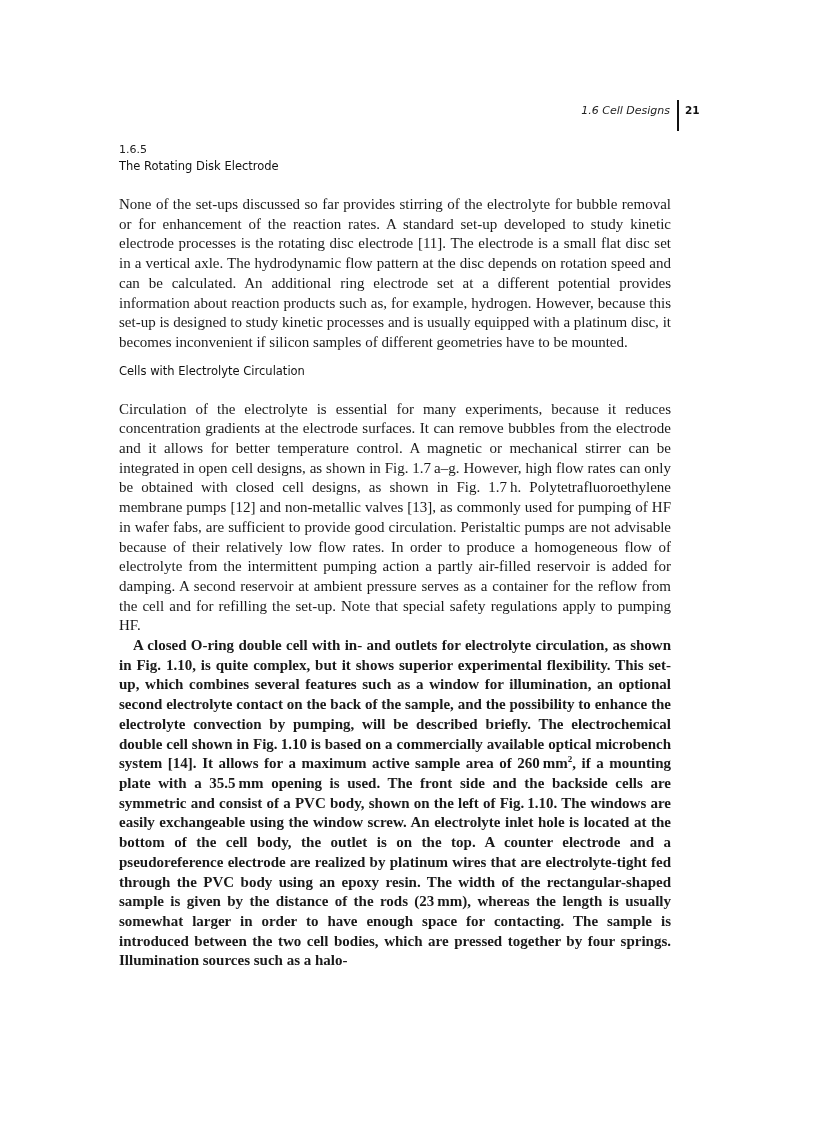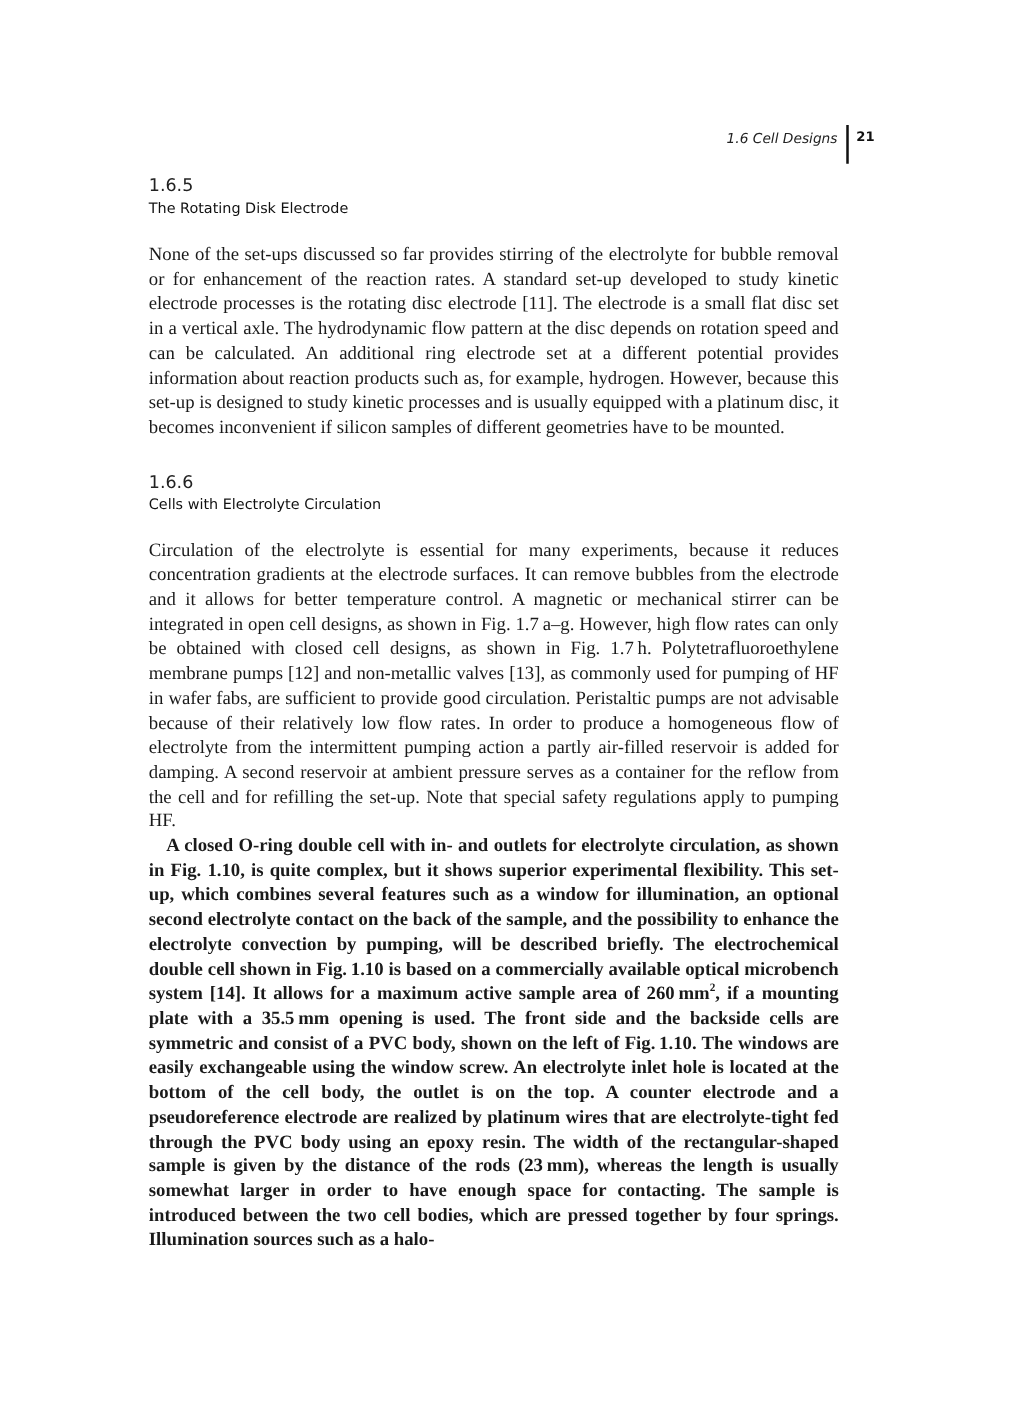--- a/index.html
+++ b/index.html
@@ -15,52 +15,51 @@
       position: absolute; left: 677px; top: 0; width: 2px; height: 31px; background: #111;
     }
     .rh-page {
       position: absolute; left: 685px; top: 4px;
       font-family: "DejaVu Sans", sans-serif; font-weight: bold; font-size: 10.5px; color: #111; text-align: center;
     }
     .content {
       position: absolute; left: 119px; top: 141px; width: 552px;
     }
     .sec-num {
-      font-family: "DejaVu Sans", sans-serif; font-size: 14px; color: #222;
+      font-family: "DejaVu Sans", sans-serif; font-size: 11px; color: #222;
       line-height: 17px; margin: 0;
     }
     .sec-title {
       font-family: "DejaVu Sans", sans-serif; font-weight: normal; font-size: 11.5px; color: #111;
       line-height: 17px; margin: 0 0 20px 0;
     }
     .para {
       font-family: "Liberation Serif", serif; font-size: 15px; line-height: 19.7px;
       text-align: justify; margin: 0; hyphens: manual;
     }
     .para.indent { text-indent: 14px; font-weight: bold; }
-    .para.gap-after { margin-bottom: 25px; }
+    .para.gap-after { margin-bottom: 10px; }
     sup { font-size: 9px; line-height: 0; vertical-align: 6px; }
   </style>
 </head>
 <body>
 
 <div class="running-head">
   <span class="rh-title">1.6 Cell Designs</span>
   <span class="rh-bar"></span>
   <span class="rh-page">21</span>
 </div>
 
 <div class="content">
 
   <section>
     <p class="sec-num">1.6.5</p>
     <h2 class="sec-title">The Rotating Disk Electrode</h2>
     <p class="para gap-after">None of the set-ups discussed so far provides stirring of the electrolyte for bubble removal or for enhancement of the reaction rates. A standard set-up developed to study kinetic electrode processes is the rotating disc electrode [11]. The electrode is a small flat disc set in a vertical axle. The hydrodynamic flow pattern at the disc depends on rotation speed and can be calculated. An additional ring electrode set at a different potential provides information about reaction products such as, for example, hydrogen. However, because this set-up is designed to study kinetic pro­cesses and is usually equipped with a platinum disc, it becomes inconvenient if silicon samples of different geometries have to be mounted.</p>
   </section>
 
   <section>
-    <p class="sec-num">1.6.6</p>
     <h2 class="sec-title">Cells with Electrolyte Circulation</h2>
     <p class="para">Circulation of the electrolyte is essential for many experiments, because it reduces concentration gradients at the electrode surfaces. It can remove bubbles from the electrode and it allows for better temperature control. A magnetic or mechanical stir­rer can be integrated in open cell designs, as shown in Fig. 1.7 a–g. However, high flow rates can only be obtained with closed cell designs, as shown in Fig. 1.7 h. Poly­tetrafluoroethylene membrane pumps [12] and non-metallic valves [13], as com­monly used for pumping of HF in wafer fabs, are sufficient to provide good circula­tion. Peristaltic pumps are not advisable because of their relatively low flow rates. In order to produce a homogeneous flow of electrolyte from the intermittent pumping action a partly air-filled reservoir is added for damping. A second reservoir at ambi­ent pressure serves as a container for the reflow from the cell and for refilling the set-up. Note that special safety regulations apply to pumping HF.</p>
     <p class="para indent"><span>A closed O-ring double cell with in- and outlets for electrolyte circulation, as shown in Fig. 1.10, is quite complex, but it shows superior experimental flexibility. This set-up, which combines several features such as a window for illumination, an optional second electrolyte contact on the back of the sample, and the possibili­ty to enhance the electrolyte convection by pumping, will be described briefly. The electrochemical double cell shown in Fig. 1.10 is based on a commercially avail­able optical microbench system [14]. It allows for a maximum active sample area of 260 mm</span><sup>2</sup><span>, if a mounting plate with a 35.5 mm opening is used. The front side and the backside cells are symmetric and consist of a PVC body, shown on the left of Fig. 1.10. The windows are easily exchangeable using the window screw. An electrolyte inlet hole is located at the bottom of the cell body, the outlet is on the top. A counter electrode and a pseudoreference electrode are realized by plati­num wires that are electrolyte-tight fed through the PVC body using an epoxy re­sin. The width of the rectangular-shaped sample is given by the distance of the rods (23 mm), whereas the length is usually somewhat larger in order to have en­ough space for contacting. The sample is introduced between the two cell bodies, which are pressed together by four springs. Illumination sources such as a halo-</span></p>
   </section>
 
 </div>
 
 </body></html>

